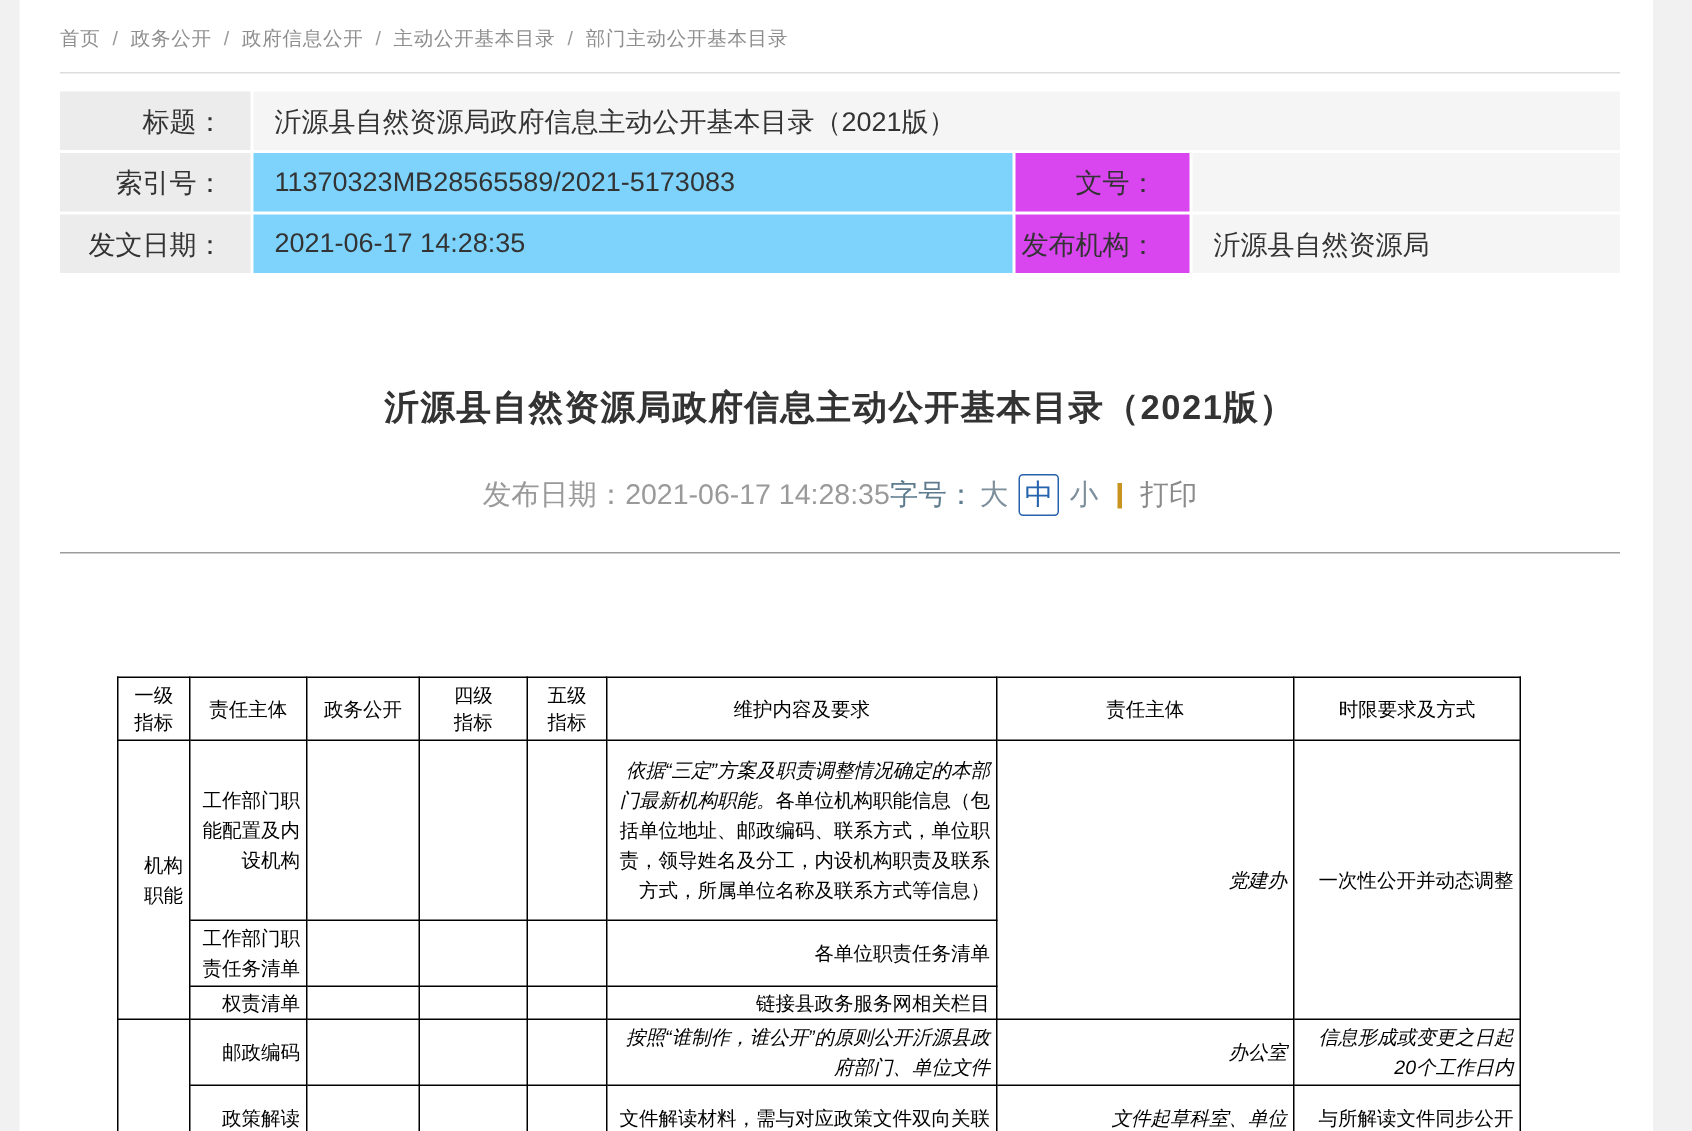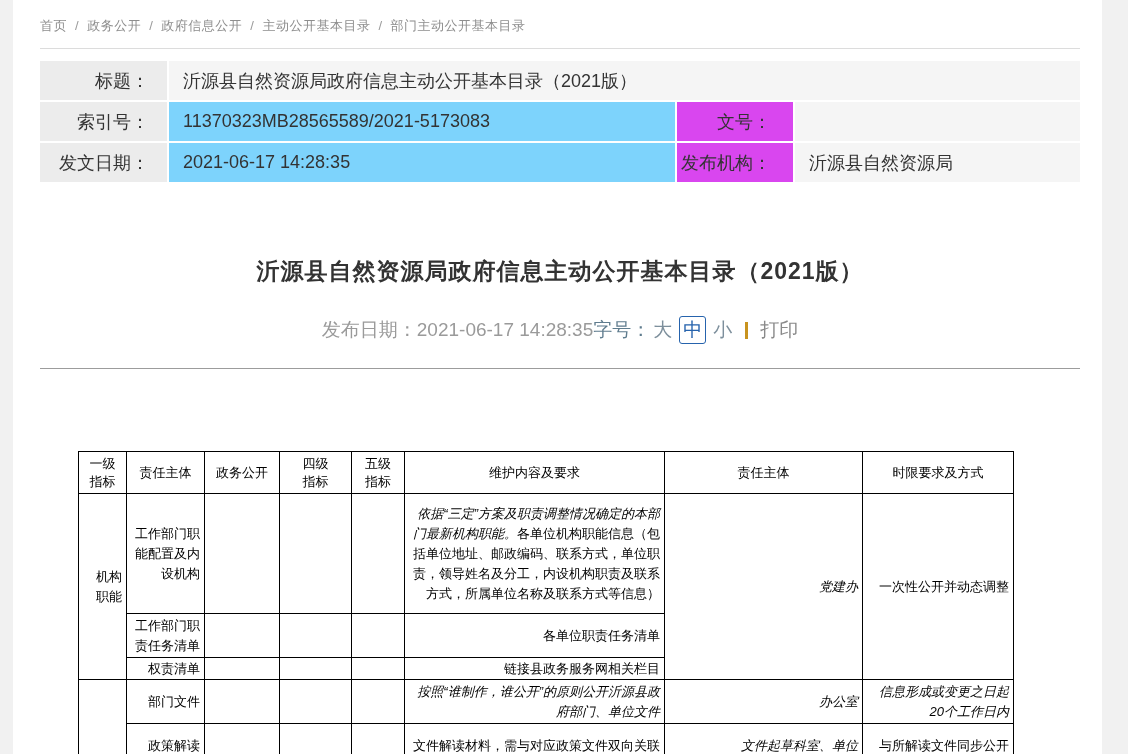--- a/index.html
+++ b/index.html
@@ -205,21 +205,21 @@
       </tr>
       <tr class="h-r3">
         <td class="c-left">权责清单</td>
         <td></td>
         <td></td>
         <td></td>
         <td class="c-left">链接县政务服务网相关栏目</td>
       </tr>
       <tr class="h-r4">
         <td class="c-center" rowspan="2"></td>
-        <td class="c-left">部门文件</td>
+        <td class="c-left">邮政编码</td>
         <td></td>
         <td></td>
         <td></td>
         <td class="c-left kai">按照“谁制作，谁公开”的原则公开沂源县政府部门、单位文件</td>
         <td class="c-left kai">办公室</td>
         <td class="c-left kai">信息形成或变更之日起20个工作日内</td>
       </tr>
       <tr class="h-r5">
         <td class="c-left">政策解读</td>
         <td></td>

